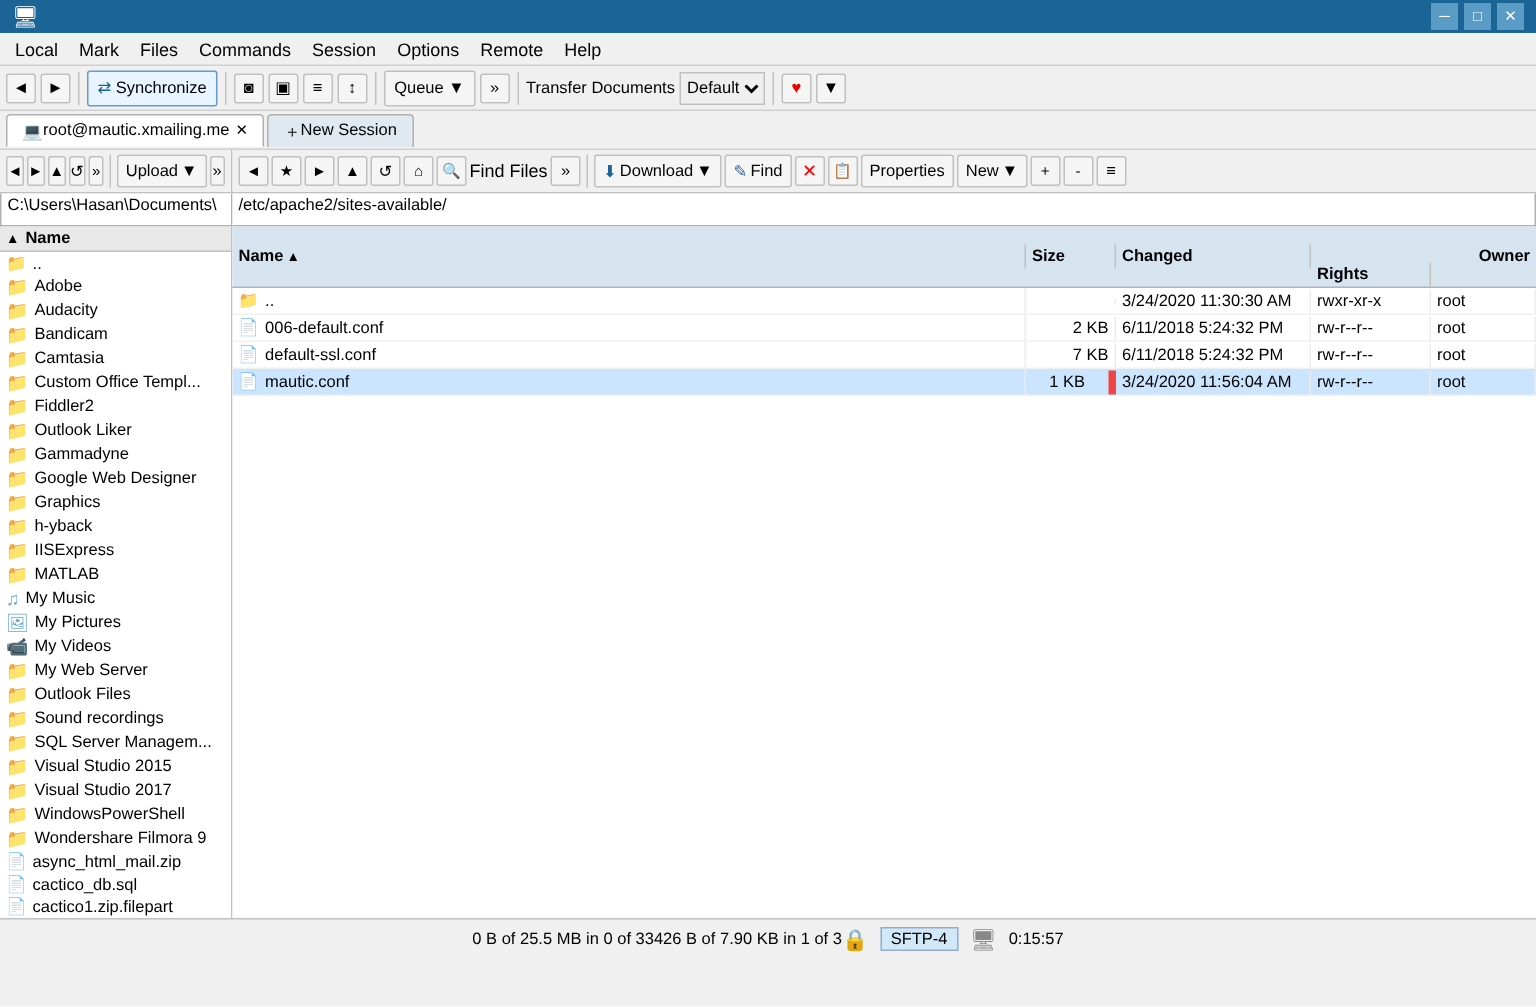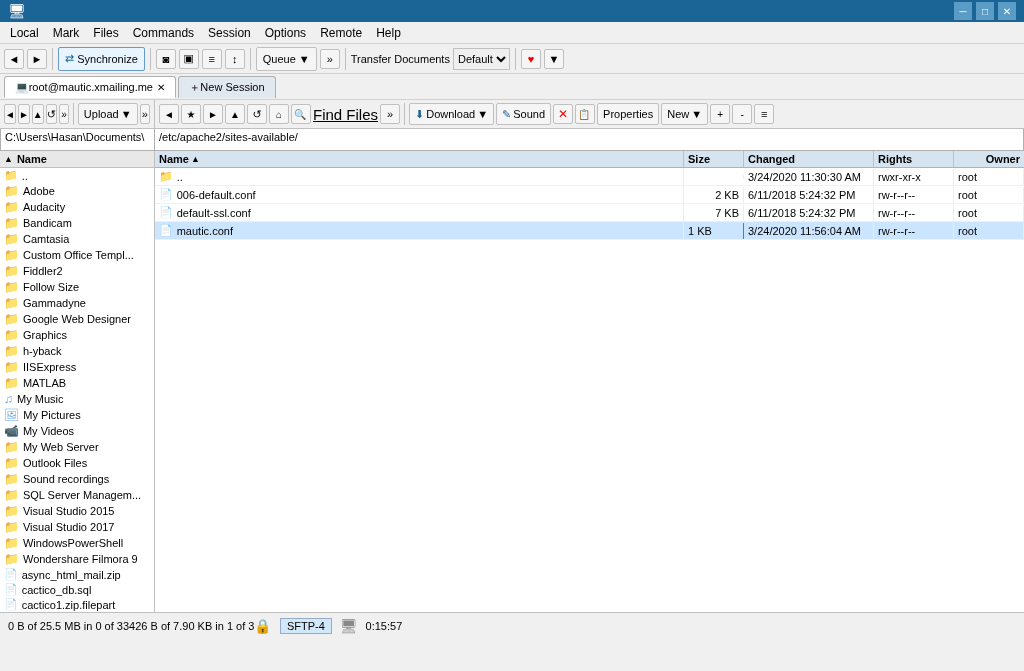--- a/index.html
+++ b/index.html
@@ -42,21 +42,21 @@
     #remote-header { background: #d6e4f0; border-bottom: 1px solid #b0b0c0; display: flex; align-items: center; font-size: 11px; font-weight: bold; }
     .col-header { padding: 2px 4px; border-right: 1px solid #c0c0c0; display: flex; align-items: center; gap: 2px; cursor: pointer; }
     .col-name { flex: 1; min-width: 300px; }
     #remote-list { flex: 1; overflow-y: auto; }
     .remote-item { display: flex; align-items: center; font-size: 11px; cursor: pointer; border-bottom: 1px solid #f0f0f0; }
     .remote-item.selected { background: #cce5ff; }
     .remote-item .cell { padding: 2px 4px; border-right: 1px solid #ececec; overflow: hidden; white-space: nowrap; }
     .remote-item .cell-name { flex: 1; min-width: 300px; display: flex; align-items: center; gap: 4px; }
 
     
-    #status-bar { height: 26px; background: #f0f0f0; border-top: 1px solid #c0c0c0; display: flex; align-items: center; justify-content: flex-start; padding: 12px 8px; font-size: 11px; }
+    #status-bar { height: 26px; background: #f0f0f0; border-top: 1px solid #c0c0c0; display: flex; align-items: center; justify-content: center; padding: 12px 8px; font-size: 11px; }
     #status-right { display: flex; align-items: center; gap: 8px; }
     .status-badge { background: #d0e8f8; border: 1px solid #99aacc; padding: 1px 6px; font-size: 11px; }
 
     
     ::-webkit-scrollbar { width: 8px; }
     ::-webkit-scrollbar-track { background: #f0f0f0; }
     ::-webkit-scrollbar-thumb { background: #c0c0c0; border-radius: 3px; }
 
     
     #toolbars-combined { display: flex; border-bottom: 1px solid #c0c0c0; }
@@ -113,21 +113,21 @@
   <div class="tb-separator"></div>
 
   <button class="tb-btn">
     <span>Queue</span>
     <span>▼</span>
   </button>
   <button class="nav-btn">»</button>
   <div class="tb-separator"></div>
 
   <span style="font-size:11px;">Transfer Documents</span>
-  <select style="height:22px;font-size:11px;border:1px solid #c0c0c0;">
+  <select style="height:22px;font-size:11px;border:1px solid #c0c0c0;text-align:right;">
     <option>Default</option>
   </select>
   <div class="tb-separator"></div>
   <button class="nav-btn" style="color:#e00;">♥</button>
   <button class="nav-btn">▼</button>
 </div>
 
 <div id="toolbar2">
   <div class="tab-item active">
     <span style="color:#f5a623;">💻</span>
@@ -157,31 +157,31 @@
   </div>
   <div id="remote-toolbar">
 
     <button class="nav-btn" style="font-size:10px;">◄</button>
     <button class="nav-btn" style="font-size:10px;">★</button>
     <button class="nav-btn" style="font-size:10px;">►</button>
     <button class="nav-btn" style="font-size:10px;">▲</button>
     <button class="nav-btn" style="font-size:11px;">↺</button>
     <button class="nav-btn" style="font-size:10px;">⌂</button>
     <button class="nav-btn" style="font-size:10px;">🔍</button>
-    <span style="font-size:15px;text-decoration:underline;"> Find Files</span>
+    <span style="font-size:12px;"> Find Files</span>
     <button class="nav-btn">»</button>
     <div class="tb-separator"></div>
     <button class="tb-btn-sm">
       <span style="color:#1a6496;">⬇</span>
       <span>Download</span>
       <span>▼</span>
     </button>
     <button class="tb-btn-sm">
       <span style="color:#336699;">✎</span>
-      <span>Sound</span>
+      <span>Find</span>
     </button>
     <button class="nav-btn" style="color:red;font-size:12px;">✕</button>
     <button class="nav-btn" style="font-size:10px;">📋</button>
     <button class="tb-btn-sm">
       <span>Properties</span>
     </button>
     <button class="tb-btn-sm">
       <span>New</span>
       <span>▼</span>
     </button>
@@ -228,21 +228,21 @@
       <div class="local-item">
         <span style="color:#f5c518;font-size:12px;">📁</span>
         <span>Custom Office Templ...</span>
       </div>
       <div class="local-item">
         <span style="color:#f5c518;font-size:12px;">📁</span>
         <span>Fiddler2</span>
       </div>
       <div class="local-item">
         <span style="color:#f5c518;font-size:12px;">📁</span>
-        <span>Follow Size</span>
+        <span>Outlook Liker</span>
       </div>
       <div class="local-item">
         <span style="color:#f5c518;font-size:12px;">📁</span>
         <span>Gammadyne</span>
       </div>
       <div class="local-item">
         <span style="color:#f5c518;font-size:12px;">📁</span>
         <span>Google Web Designer</span>
       </div>
       <div class="local-item">
@@ -325,21 +325,21 @@
       <div class="col-header col-name">
         <span>Name</span>
         <span style="font-size:9px;">▲</span>
       </div>
       <div class="col-header" style="width:60px;">
         <span>Size</span>
       </div>
       <div class="col-header" style="width:130px;">
         <span>Changed</span>
       </div>
-      <div class="col-header" style="width:80px;">
+      <div class="col-header" style="width:80px;margin-top:24px;">
         <span>Rights</span>
       </div>
       <div class="col-header" style="width:70px; border-right:none;justify-content:flex-end;">
         <span>Owner</span>
       </div>
     </div>
     <div id="remote-list">
 
       <div class="remote-item">
         <div class="cell cell-name" style="flex:1;min-width:300px;display:flex;align-items:center;padding:2px 4px;border-right:1px solid #ececec;gap:4px;">
@@ -372,21 +372,21 @@
         <div class="cell" style="width:130px;padding:2px 4px;border-right:1px solid #ececec;">6/11/2018 5:24:32 PM</div>
         <div class="cell" style="width:80px;padding:2px 4px;border-right:1px solid #ececec;">rw-r--r--</div>
         <div class="cell" style="width:70px;padding:2px 4px;">root</div>
       </div>
 
       <div class="remote-item selected">
         <div class="cell cell-name" style="flex:1;min-width:300px;display:flex;align-items:center;padding:2px 4px;border-right:1px solid #ececec;gap:4px;">
           <span style="color:#666;font-size:11px;">📄</span>
           <span>mautic.conf</span>
         </div>
-        <div class="cell" style="width:60px;text-align:left;padding:2px 4px;border-right:1px solid #ef4444;">1 KB</div>
+        <div class="cell" style="width:60px;text-align:center;padding:2px 4px;border-right:5px solid #ef4444;">1 KB</div>
         <div class="cell" style="width:130px;padding:2px 4px;border-right:1px solid #ececec;">3/24/2020 11:56:04 AM</div>
         <div class="cell" style="width:80px;padding:2px 4px;border-right:1px solid #ececec;">rw-r--r--</div>
         <div class="cell" style="width:70px;padding:2px 4px;">root</div>
       </div>
     </div>
   </div>
 </div>
 
 <div id="status-bar">
   <div>0 B of 25.5 MB in 0 of 33</div>

